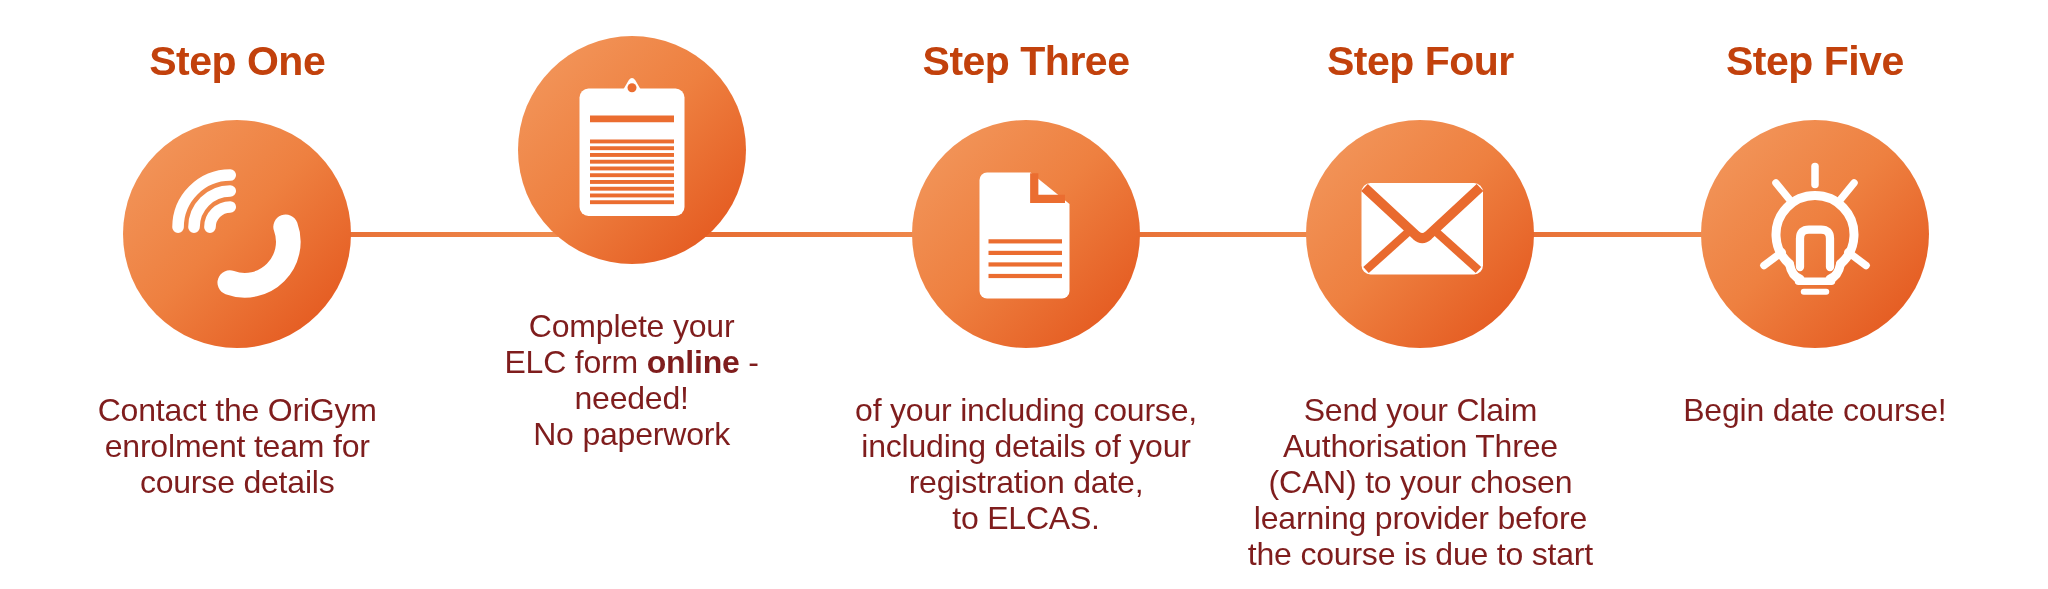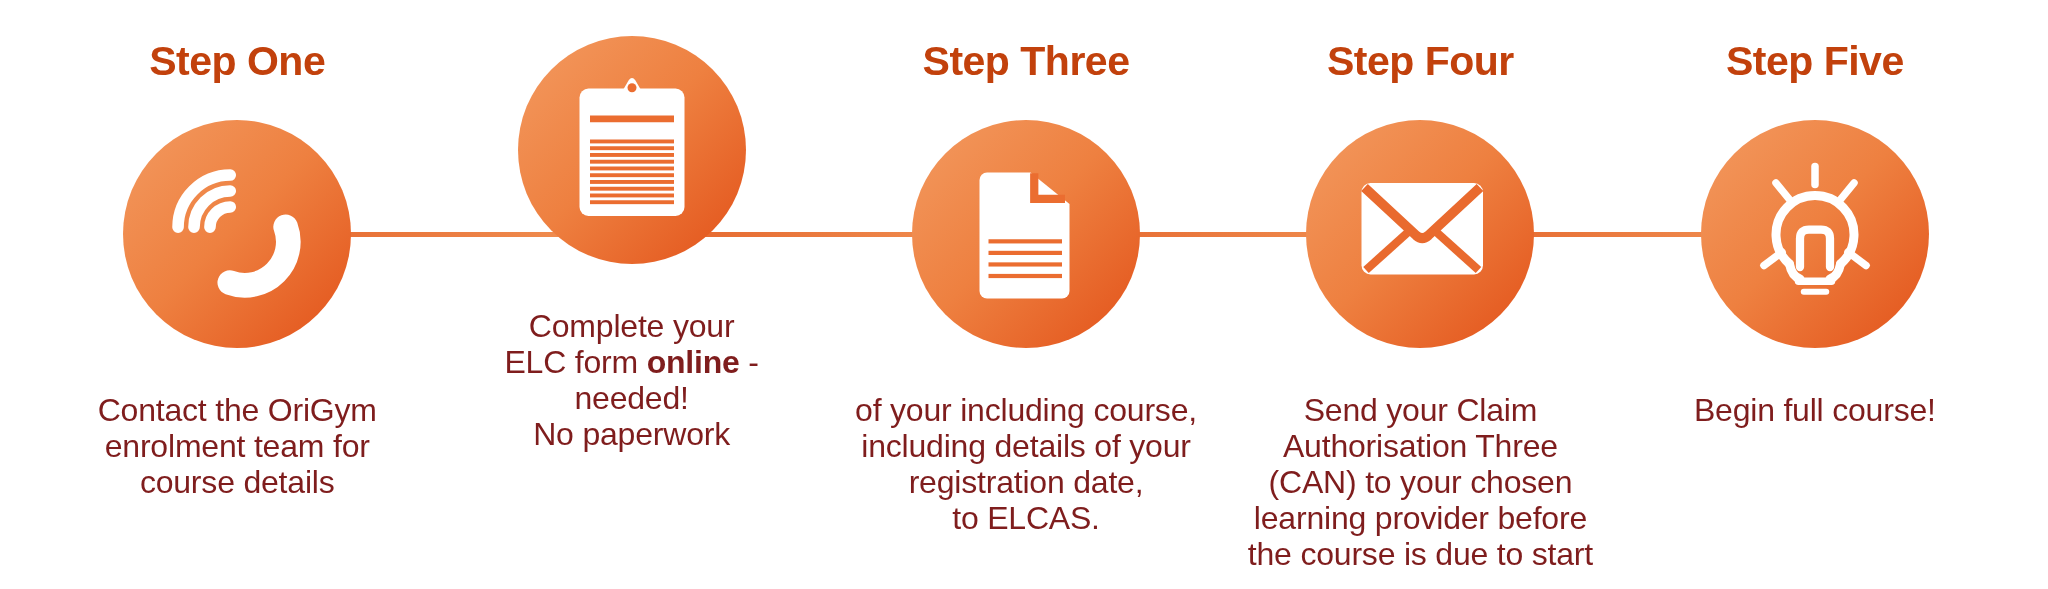--- a/index.html
+++ b/index.html
@@ -164,18 +164,18 @@
             <path d="M33 70 A26 26 0 1 1 67 70" stroke-width="6"></path>
             <path d="M33 70 Q34.5 78 40 80" stroke-width="6"></path>
             <path d="M67 70 Q65.5 78 60 80" stroke-width="6"></path>
             <path d="M40 72 V53 Q40 47 46 47 H54 Q60 47 60 53 V72" stroke-width="5.5" stroke-linejoin="round"></path>
           </g>
           <rect x="36.5" y="79" width="27" height="5" rx="2.5" fill="#ffffff"></rect>
           <rect x="40.5" y="86.5" width="19" height="4" rx="2" fill="#ffffff"></rect>
         </svg>
       </div>
       <div class="desc">
-        <div class="desc-line">Begin full course!</div>
+        <div class="desc-line">Begin date course!</div>
       </div>
     </div>
 
   </div>
 </div>
 
 </body></html>

